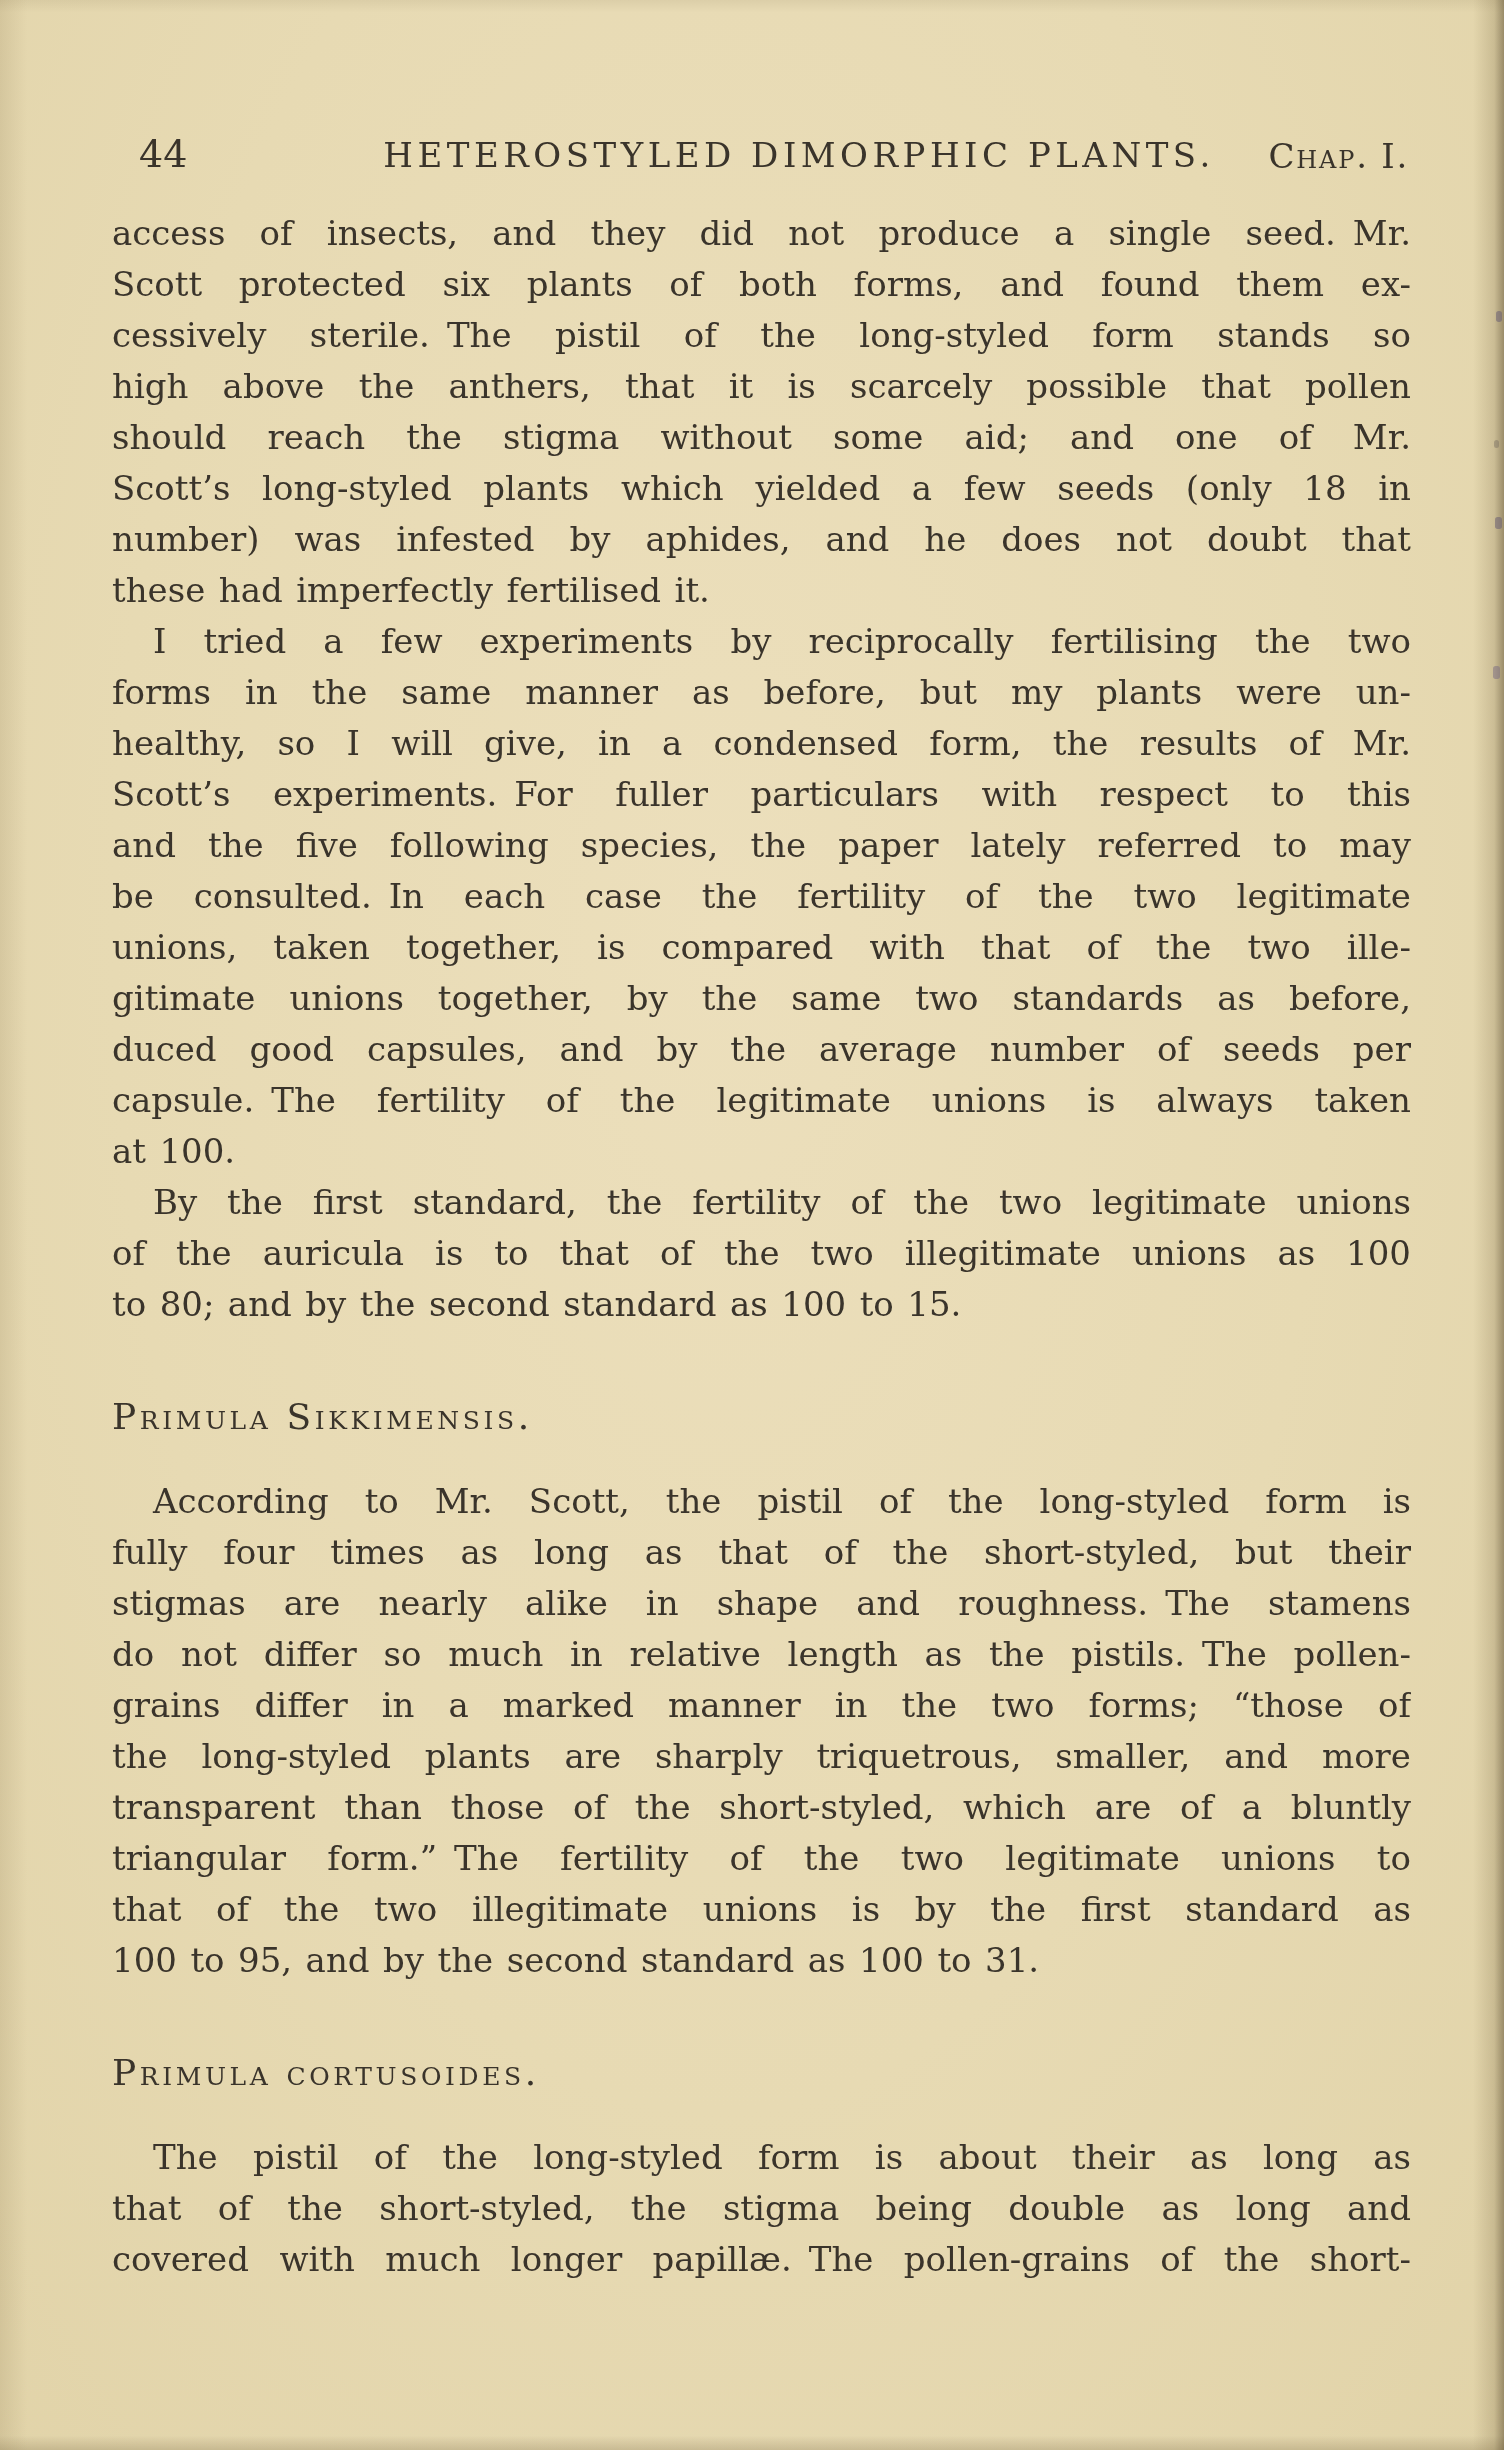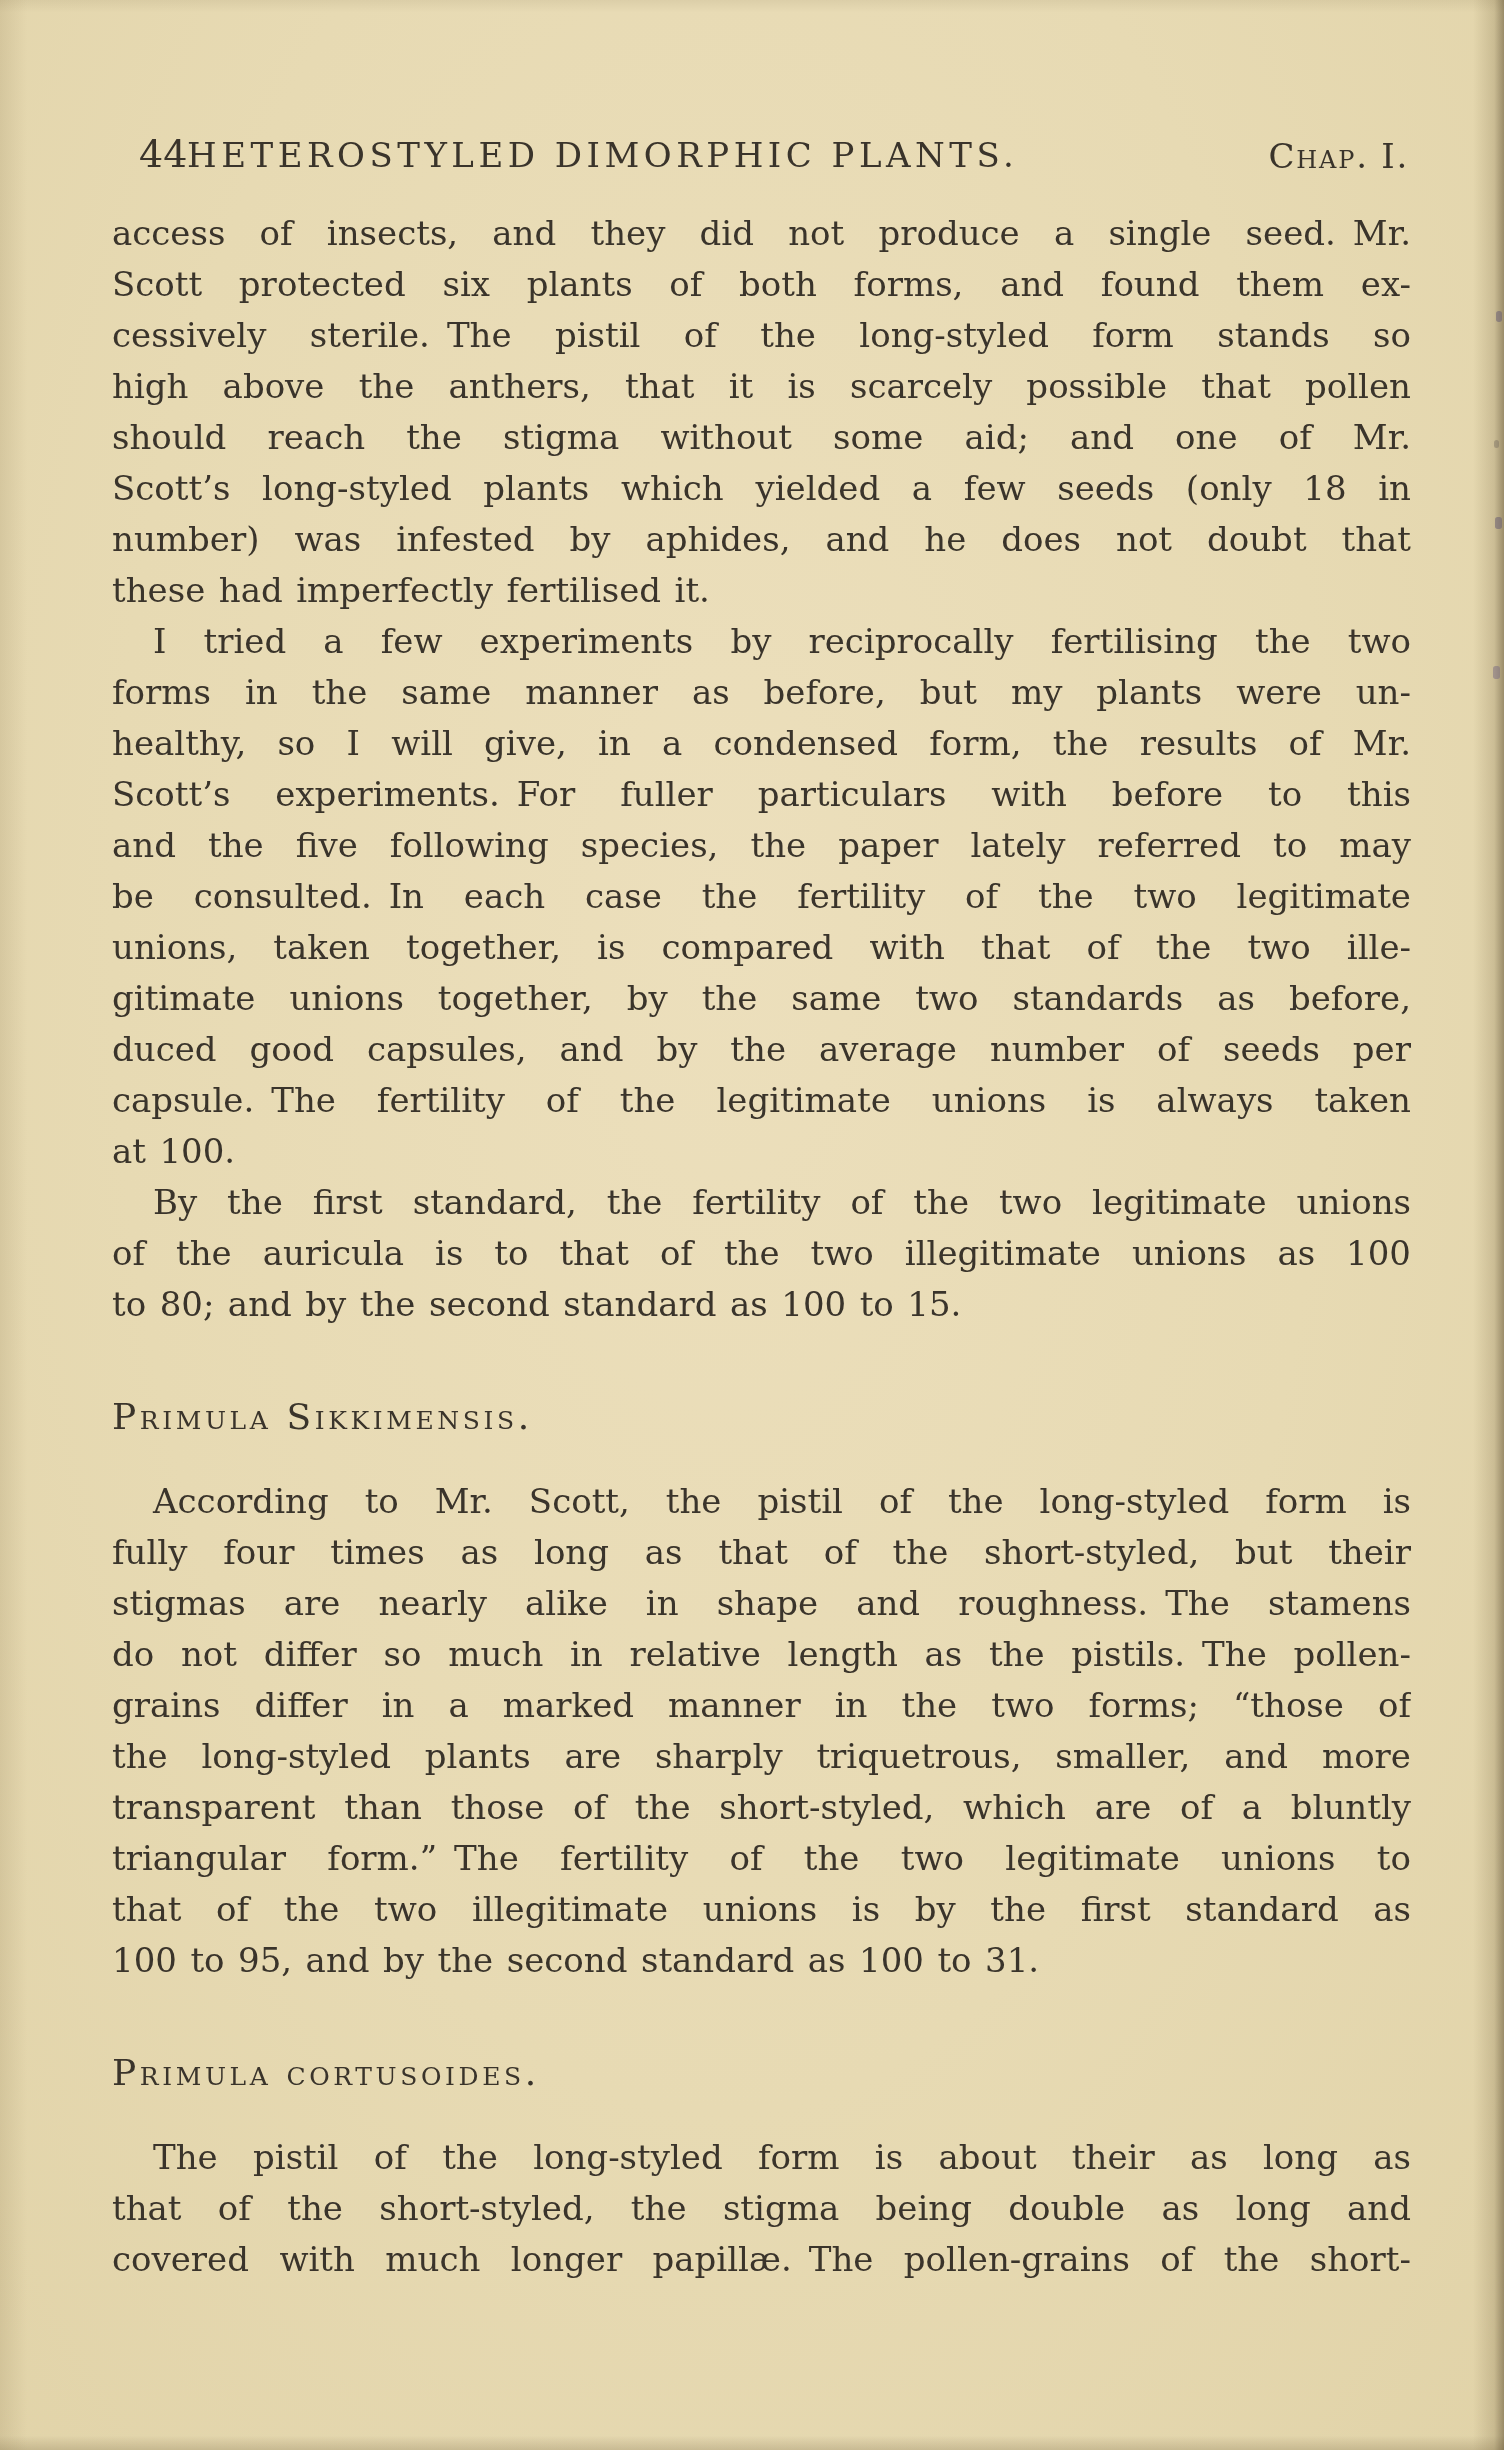--- a/index.html
+++ b/index.html
@@ -27,21 +27,21 @@
     position: absolute;
     top: 131px; left: 112px; right: 94px;
     height: 50px;
   }
   .page-num {
     position: absolute; left: 27px; top: 0;
     font-size: 38px; line-height: 47px; text-align: center;
   }
   .running-title {
     position: absolute; left: 75px; right: 0; top: 1.8px;
-    text-align: left;
+    text-align: center;
     font-size: 34px; line-height: 45px;
     letter-spacing: 4.5px;
   }
   .chapter {
     position: absolute; right: 1.8px; top: 2.7px;
     font-variant: small-caps;
     font-size: 34px; line-height: 45px;
     letter-spacing: 1.8px;
   }
 
@@ -104,21 +104,21 @@
         <div class="line">high above the anthers, that it is scarcely possible that pollen</div>
         <div class="line">should reach the stigma without some aid; and one of Mr.</div>
         <div class="line">Scott’s long-styled plants which yielded a few seeds (only 18 in</div>
         <div class="line">number) was infested by aphides, and he does not doubt that</div>
         <div class="line lastline">these had imperfectly fertilised it.</div>
       </div>
       <div class="paragraph">
         <div class="line indent">I tried a few experiments by reciprocally fertilising the two</div>
         <div class="line">forms in the same manner as before, but my plants were un-</div>
         <div class="line">healthy, so I will give, in a condensed form, the results of Mr.</div>
-        <div class="line">Scott’s experiments. For fuller particulars with before to this</div>
+        <div class="line">Scott’s experiments. For fuller particulars with respect to this</div>
         <div class="line">and the five following species, the paper lately referred to may</div>
         <div class="line">be consulted. In each case the fertility of the two legitimate</div>
         <div class="line">unions, taken together, is compared with that of the two ille-</div>
         <div class="line">gitimate unions together, by the same two standards as before,</div>
         <div class="line">duced good capsules, and by the average number of seeds per</div>
         <div class="line">capsule. The fertility of the legitimate unions is always taken</div>
         <div class="line lastline">at 100.</div>
       </div>
       <div class="paragraph">
         <div class="line indent">By the first standard, the fertility of the two legitimate unions</div>

